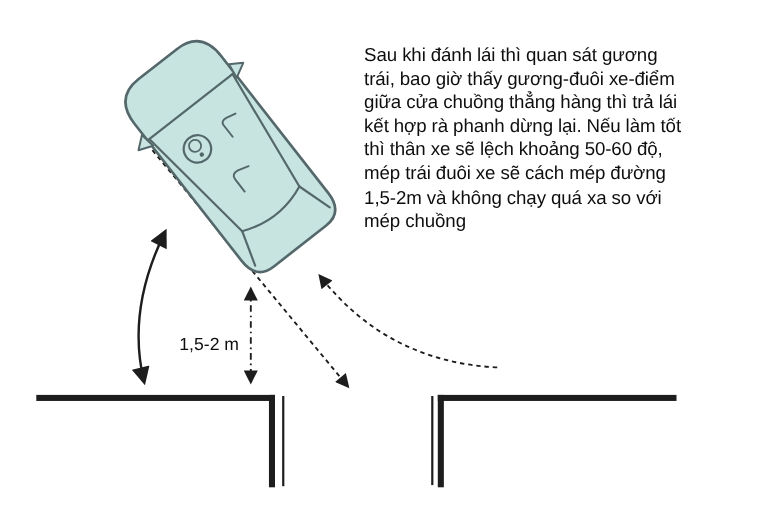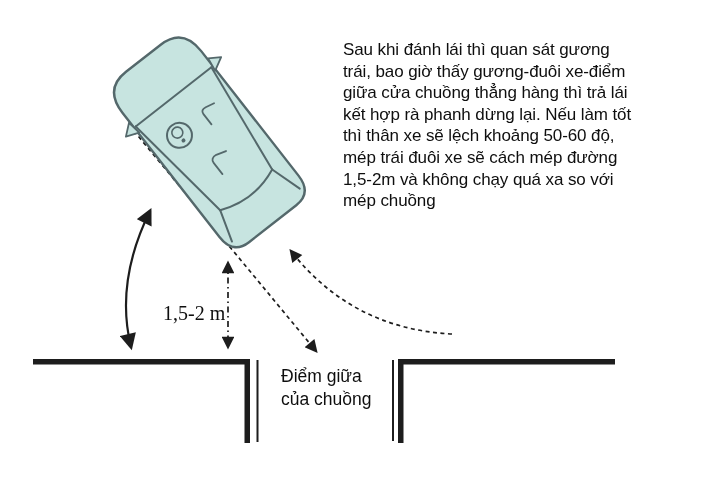--- a/index.html
+++ b/index.html
@@ -18,31 +18,31 @@
     position:relative;
   }
   .stage{position:absolute;inset:0;width:703px;height:480px;}
   svg.canvas{position:absolute;left:0;top:0;}
   .label{
     position:absolute;
     color:var(--text);
     white-space:pre-line;
   }
   .instruction{
-    left:343px;top:39px;width:336px;
+    left:331px;top:39px;width:336px;
     font-size:17px;line-height:21.6px;
     letter-spacing:-0.1px;
   }
   .angle-note{
     left:12px;top:229px;width:150px;
     font-size:17px;line-height:20.5px;
   }
   .distance{
     left:163px;top:303px;
-    font-size:20px;line-height:21px;font-family:Liberation Serif, serif;
+    font-size:16px;line-height:21px;
   }
   .gate-center{
     left:281px;top:365px;width:110px;
     font-size:17.5px;line-height:22.5px;
   }
 </style>
 </head>
 <body>
 
 <div class="stage">
@@ -94,16 +94,14 @@
 giữa cửa chuồng thẳng hàng thì trả lái
 kết hợp rà phanh dừng lại. Nếu làm tốt
 thì thân xe sẽ lệch khoảng 50-60 độ,
 mép trái đuôi xe sẽ cách mép đường
 1,5-2m và không chạy quá xa so với
 mép chuồng</div>
 
 
   <div class="label distance">1,5-2 m</div>
 
-  <div class="label gate-center">Điểm giữa
-của chuồng</div>
 
 </div>
 
 </body></html>

